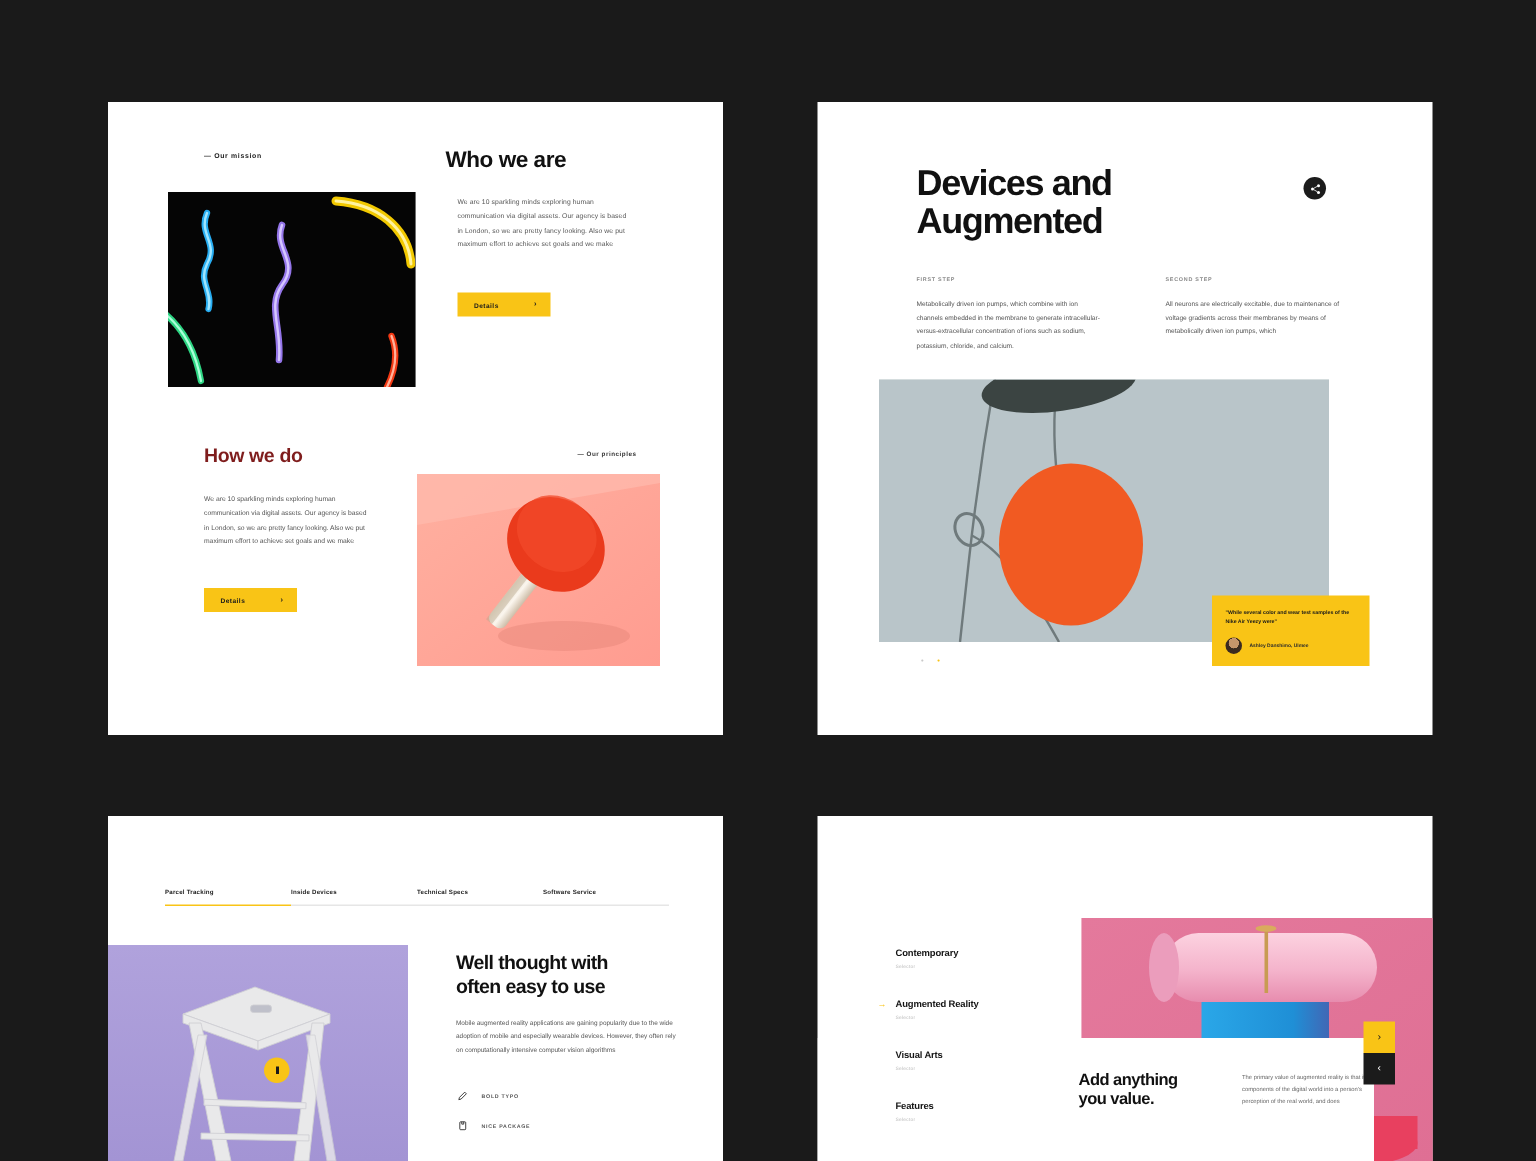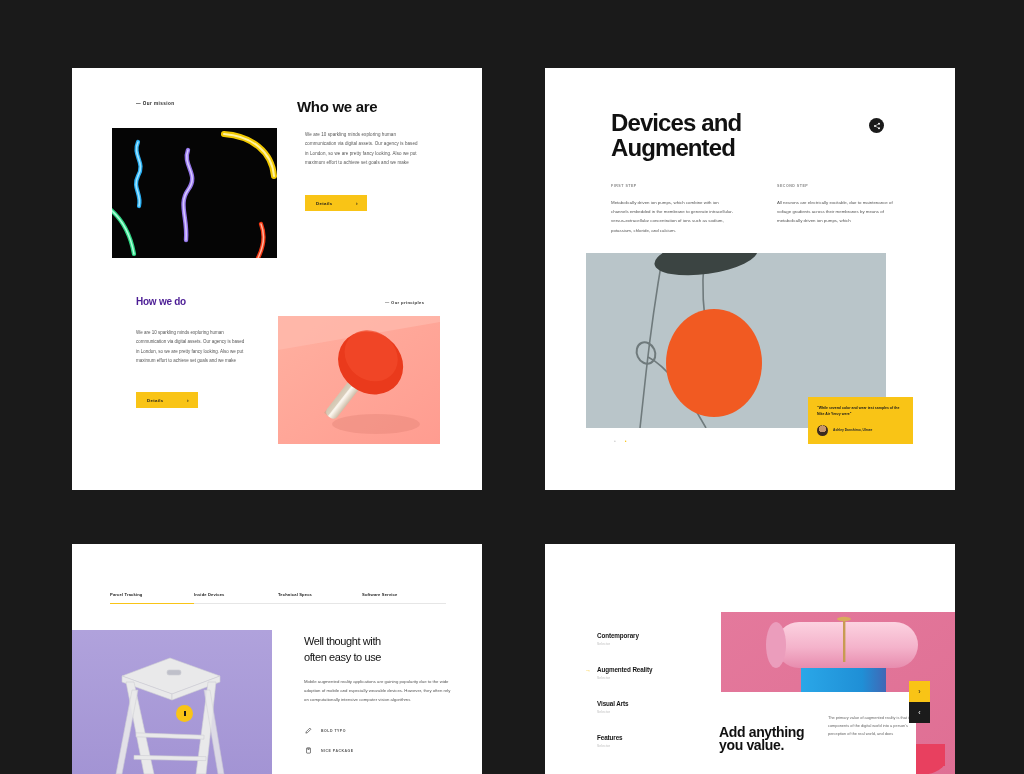--- a/index.html
+++ b/index.html
@@ -38,21 +38,21 @@
     background:#f9c416; border:none; cursor:pointer;
     display:flex; align-items:center; justify-content:space-between;
     padding:0 9px 0 11px; height:16px; width:62px;
     font-size:4.4px; font-weight:700; color:#1a1a1a; letter-spacing:.3px;
   }
   .btn-yellow .arw { font-size:5px; font-weight:700; }
   #p1-details { position:absolute; left:233px; top:127px; }
 
   .p1-h2 {
     position:absolute; left:64px; top:228px;
-    font-size:10px; font-weight:700; color:#4c1d95; letter-spacing:-.25px;
+    font-size:13px; font-weight:700; color:#7f1d1d; letter-spacing:-.25px;
   }
   .p1-eyebrow2 {
     position:absolute; left:313px; top:232px;
     font-size:4.2px; font-weight:700; letter-spacing:.35px; color:#333;
   }
   .p1-body2 {
     position:absolute; left:64px; top:260px; width:110px;
     font-size:4.5px; line-height:9.3px; color:#555;
   }
   #p1-details2 { position:absolute; left:64px; top:324px; }
@@ -128,21 +128,21 @@
     position:absolute; left:104px; top:161px;
     width:17px; height:17px; border-radius:50%;
     background:#f9c416; cursor:pointer;
     display:flex; align-items:center; justify-content:center;
   }
   .p3-hot i {
     width:2px; height:5px; background:#1a1a1a; display:block;
   }
   .p3-h1 {
     position:absolute; left:232px; top:90px; width:160px;
-    font-size:11px; line-height:15.5px; font-weight:400;
+    font-size:13px; line-height:15.5px; font-weight:700;
     color:#111; letter-spacing:-.4px;
   }
   .p3-body {
     position:absolute; left:232px; top:133px; width:152px;
     font-size:4.3px; line-height:9px; color:#555;
   }
   .p3-feats { position:absolute; left:232px; top:182px; }
   .p3-feat { display:flex; align-items:center; gap:8px; margin-bottom:11px; }
   .p3-feat-ico {
     width:9px; height:9px; display:flex; align-items:center;
@@ -165,22 +165,22 @@
   }
   .p4-img {
     position:absolute; left:176px; top:68px; width:235px; height:162px;
     background:#e0789a; overflow:hidden;
   }
   .p4-white {
     position:absolute; left:0; top:148px; width:371px; height:82px;
     background:#fff;
   }
   .p4-h1 {
-    position:absolute; left:174px; top:182px; width:95px;
-    font-size:14px; line-height:13px; font-weight:700;
+    position:absolute; left:174px; top:170px; width:95px;
+    font-size:11px; line-height:13px; font-weight:700;
     color:#111; letter-spacing:-.35px;
   }
   .p4-body {
     position:absolute; left:283px; top:170px; width:95px;
     font-size:3.9px; line-height:8px; color:#666;
   }
   .p4-btns { position:absolute; left:364px; top:137px; }
   .p4-btn {
     width:21px; height:21px; display:flex; align-items:center;
     justify-content:center; font-size:7px; cursor:pointer;

